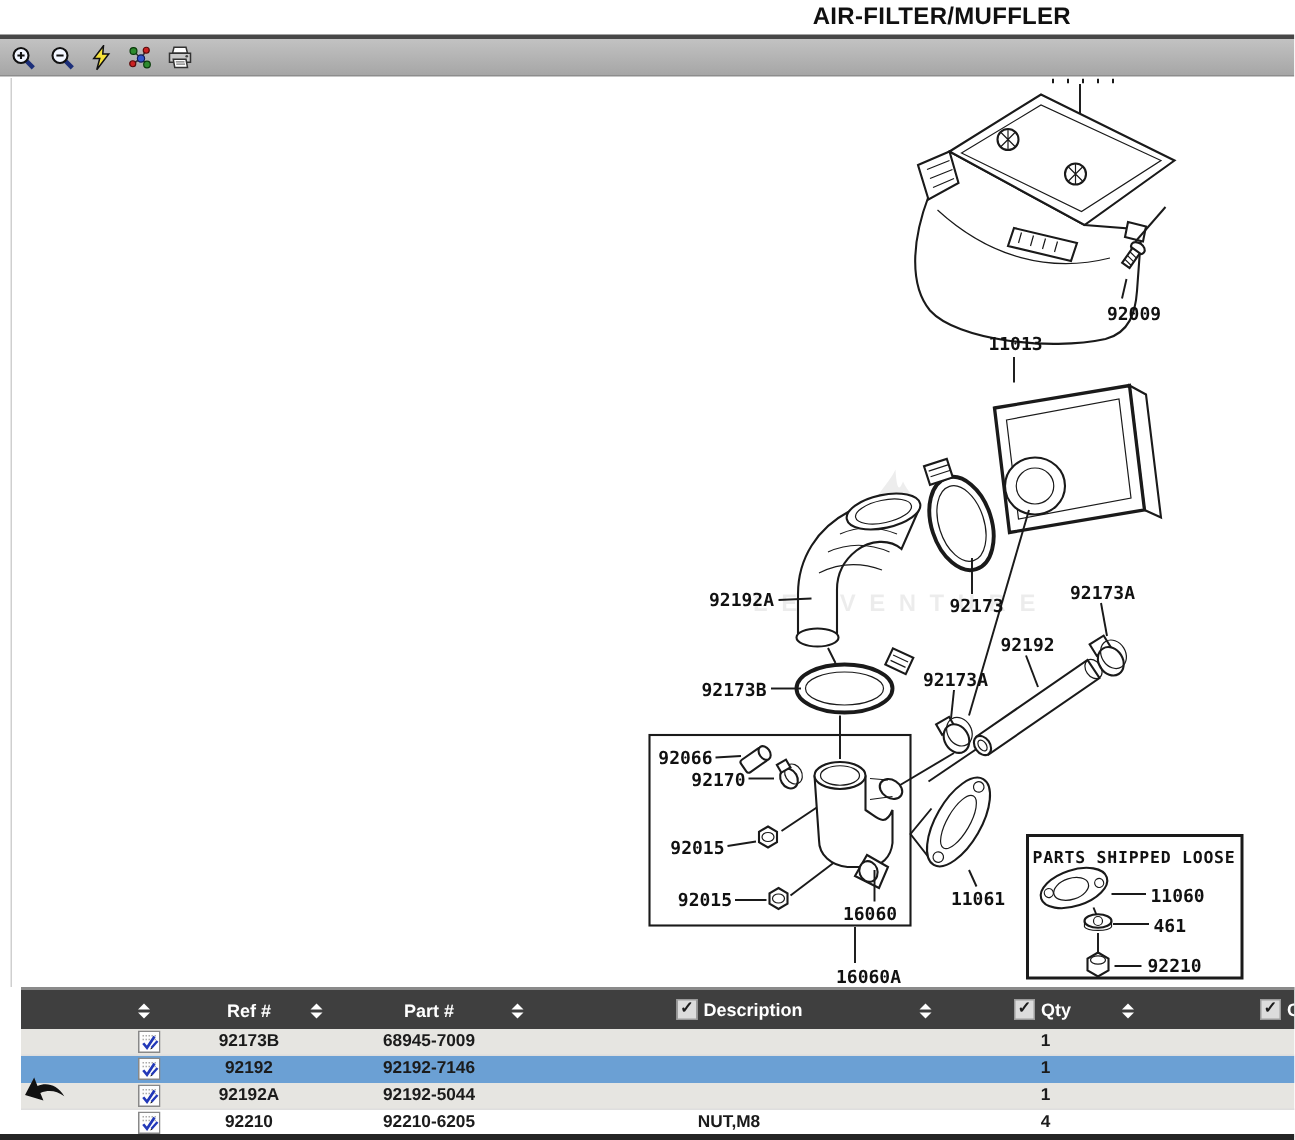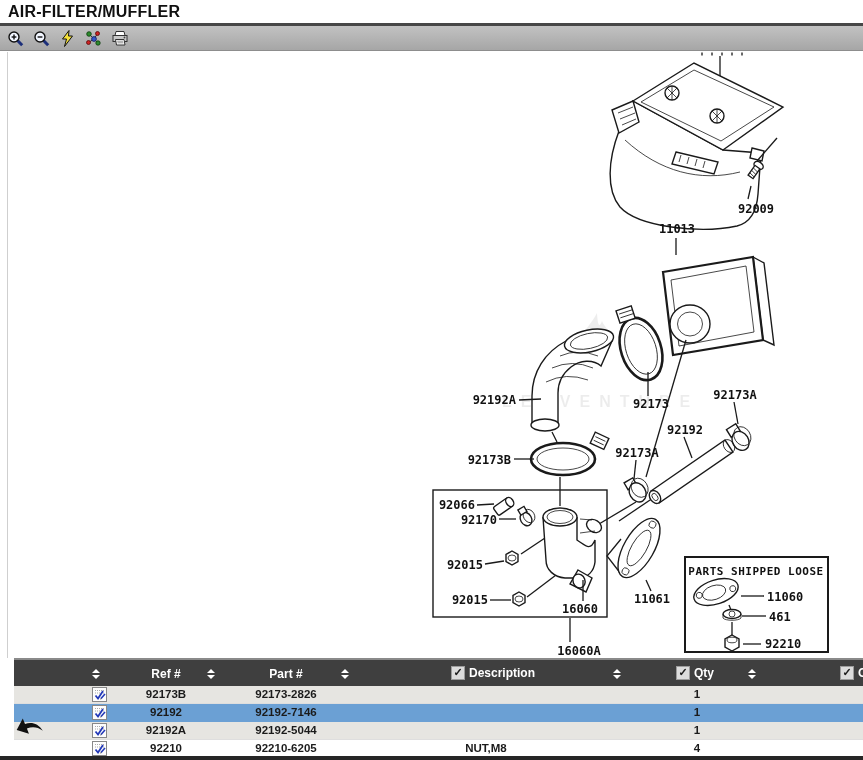--- a/index.html
+++ b/index.html
@@ -1,20 +1,20 @@
 <!DOCTYPE html>
 <html style="--sel: #6BA0D4; --hdr: #3F3F3F; --alt: #E6E5E1;"><head>
 <meta charset="utf-8">
 <style>
   html,body{margin:0;padding:0;background:#fff;}
   .page{position:relative;width:863px;height:760px;overflow:hidden;background:#fff;
         font-family:"Liberation Sans",sans-serif;}
 
   
-  .titlebar{position:absolute;left:0;top:0;width:714px;height:23px;background:#fff;}
+  .titlebar{position:absolute;left:0;top:0;width:714px;height:23px;background:#fff;text-align:right;}
   .titlebar h1{margin:0;padding:3px 0 0 8px;font-size:16px;font-weight:700;color:#101010;
                letter-spacing:0.2px;}
   .title-divider{position:absolute;left:0;top:23px;width:863px;height:3px;background:#474747;}
 
   
   .toolbar{position:absolute;left:0;top:26px;width:863px;height:25px;
            background:linear-gradient(#c2c2c2,#a6a6a6);border-bottom:1px solid #8d8d8d;
            display:flex;align-items:center;gap:5px;padding-left:5px;box-sizing:border-box;}
   .tbtn{width:21px;height:21px;display:flex;align-items:center;justify-content:center;cursor:pointer;}
 
@@ -361,21 +361,21 @@
         <svg width="15" height="15" viewBox="0 0 15 15">
           <rect x="0.5" y="0.5" width="14" height="14" fill="#fdfdfd" stroke="#888"></rect>
           <line x1="3" y1="3.5" x2="12" y2="3.5" stroke="#aaa" stroke-dasharray="1,1"></line>
           <line x1="3" y1="6" x2="12" y2="6" stroke="#aaa" stroke-dasharray="1,1"></line>
           <polyline points="3.5,8.5 6,11.5 11,4" fill="none" stroke="#2238b8" stroke-width="1.8"></polyline>
           <line x1="9" y1="11.5" x2="13" y2="7" stroke="#2238b8" stroke-width="1.6"></line>
           <polygon points="8.2,12.6 9.6,12 8.8,11.2" fill="#111"></polygon>
         </svg>
       </span>
       <span class="cell c-ref">92173B</span>
-      <span class="cell c-part">92173-2826</span>
+      <span class="cell c-part">68945-7009</span>
       <span class="cell c-qty">1</span>
     </div>
 
     <div class="grid-row selected">
       <span class="row-icon">
         <svg width="15" height="15" viewBox="0 0 15 15">
           <rect x="0.5" y="0.5" width="14" height="14" fill="#fdfdfd" stroke="#888"></rect>
           <line x1="3" y1="3.5" x2="12" y2="3.5" stroke="#aaa" stroke-dasharray="1,1"></line>
           <line x1="3" y1="6" x2="12" y2="6" stroke="#aaa" stroke-dasharray="1,1"></line>
           <polyline points="3.5,8.5 6,11.5 11,4" fill="none" stroke="#2238b8" stroke-width="1.8"></polyline>

